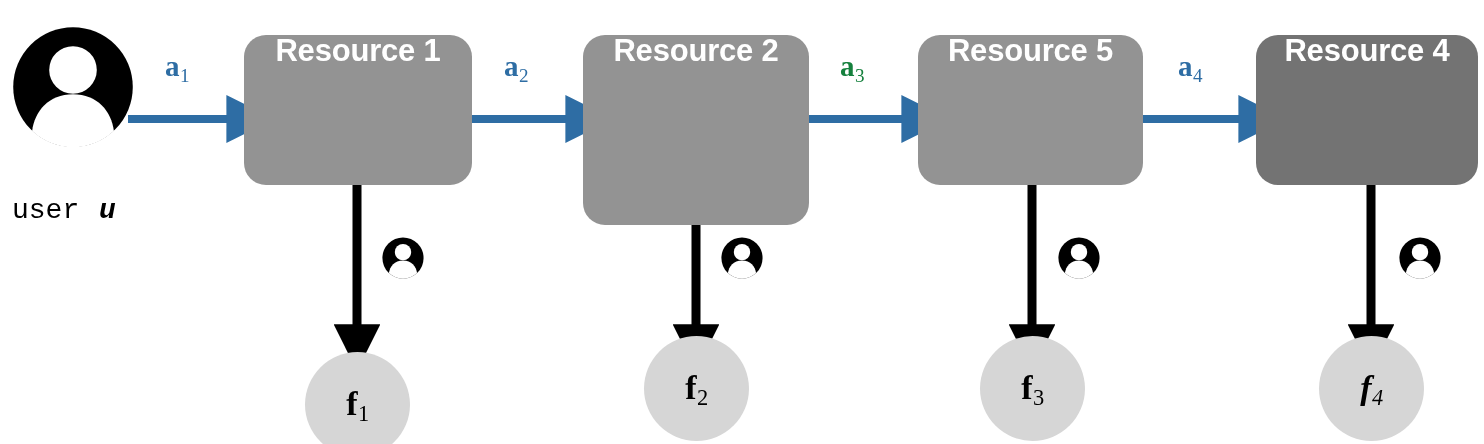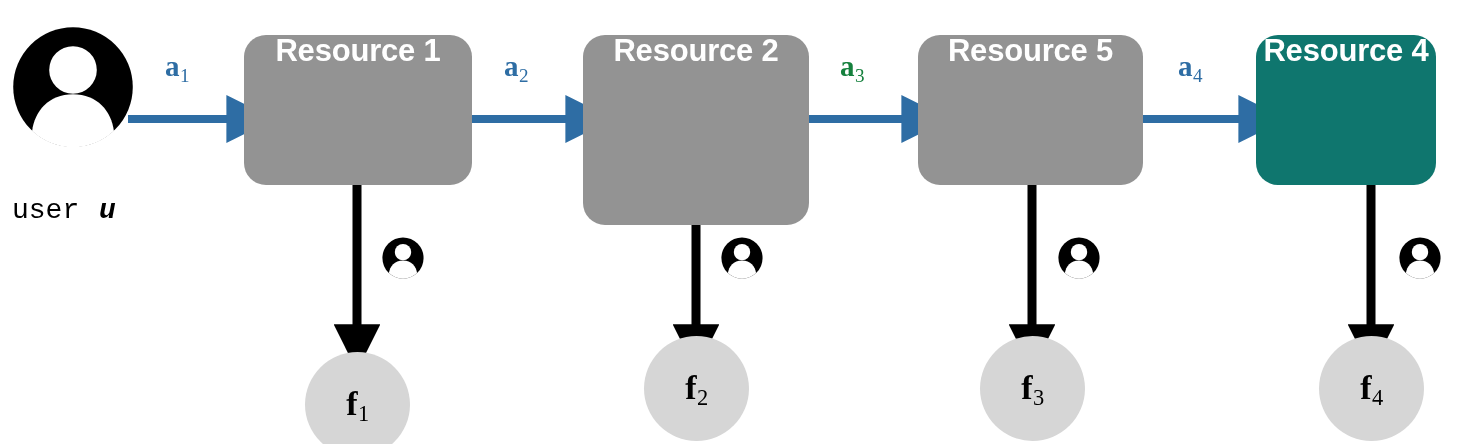--- a/index.html
+++ b/index.html
@@ -166,21 +166,21 @@
 
   <div class="resource-box" style="left:244px; top:35px; width:228px; height:150px; background:#939393;">
     <span class="resource-label">Resource 1</span>
   </div>
   <div class="resource-box" style="left:583px; top:35px; width:226px; height:190px; background:#939393;">
     <span class="resource-label">Resource 2</span>
   </div>
   <div class="resource-box" style="left:918px; top:35px; width:225px; height:150px; background:#939393;">
     <span class="resource-label">Resource 5</span>
   </div>
-  <div class="resource-box" style="left:1256px; top:35px; width:180px; height:150px; background:#0f766e;">
+  <div class="resource-box" style="left:1256px; top:35px; width:222px; height:150px; background:#737373;">
     <span class="resource-label">Resource 4</span>
   </div>
 
   <div class="avatar" style="left:382px; top:237px; width:42px; height:42px;">
     <svg viewBox="0 0 100 100" aria-hidden="true">
       <circle cx="50" cy="50" r="49" fill="#000000"></circle>
       <circle cx="50" cy="36" r="19.5" fill="#ffffff"></circle>
       <path d="M50 56 C30 56 18.5 70 16.5 86 A49 49 0 0 0 83.5 86 C81.5 70 70 56 50 56 Z" fill="#ffffff"></path>
     </svg>
   </div>
@@ -214,19 +214,19 @@
   <div class="f-node" style="left:644px; top:336px; width:105px; height:105px; background:#D6D6D6;">
     <span class="f-label">
       <span>f</span><sub>2</sub>
     </span>
   </div>
   <div class="f-node" style="left:980px; top:336px; width:105px; height:105px; background:#D6D6D6;">
     <span class="f-label">
       <span>f</span><sub>3</sub>
     </span>
   </div>
-  <div class="f-node" style="left:1319px; top:336px; width:105px; height:105px; background:#D6D6D6;">
+  <div class="f-node" style="left:1319px; top:336px; width:105px; height:105px; background:#D6D6D6;font-style:italic;">
     <span class="f-label">
       <span>f</span><sub>4</sub>
     </span>
   </div>
 
 </div>
 
 </body></html>

